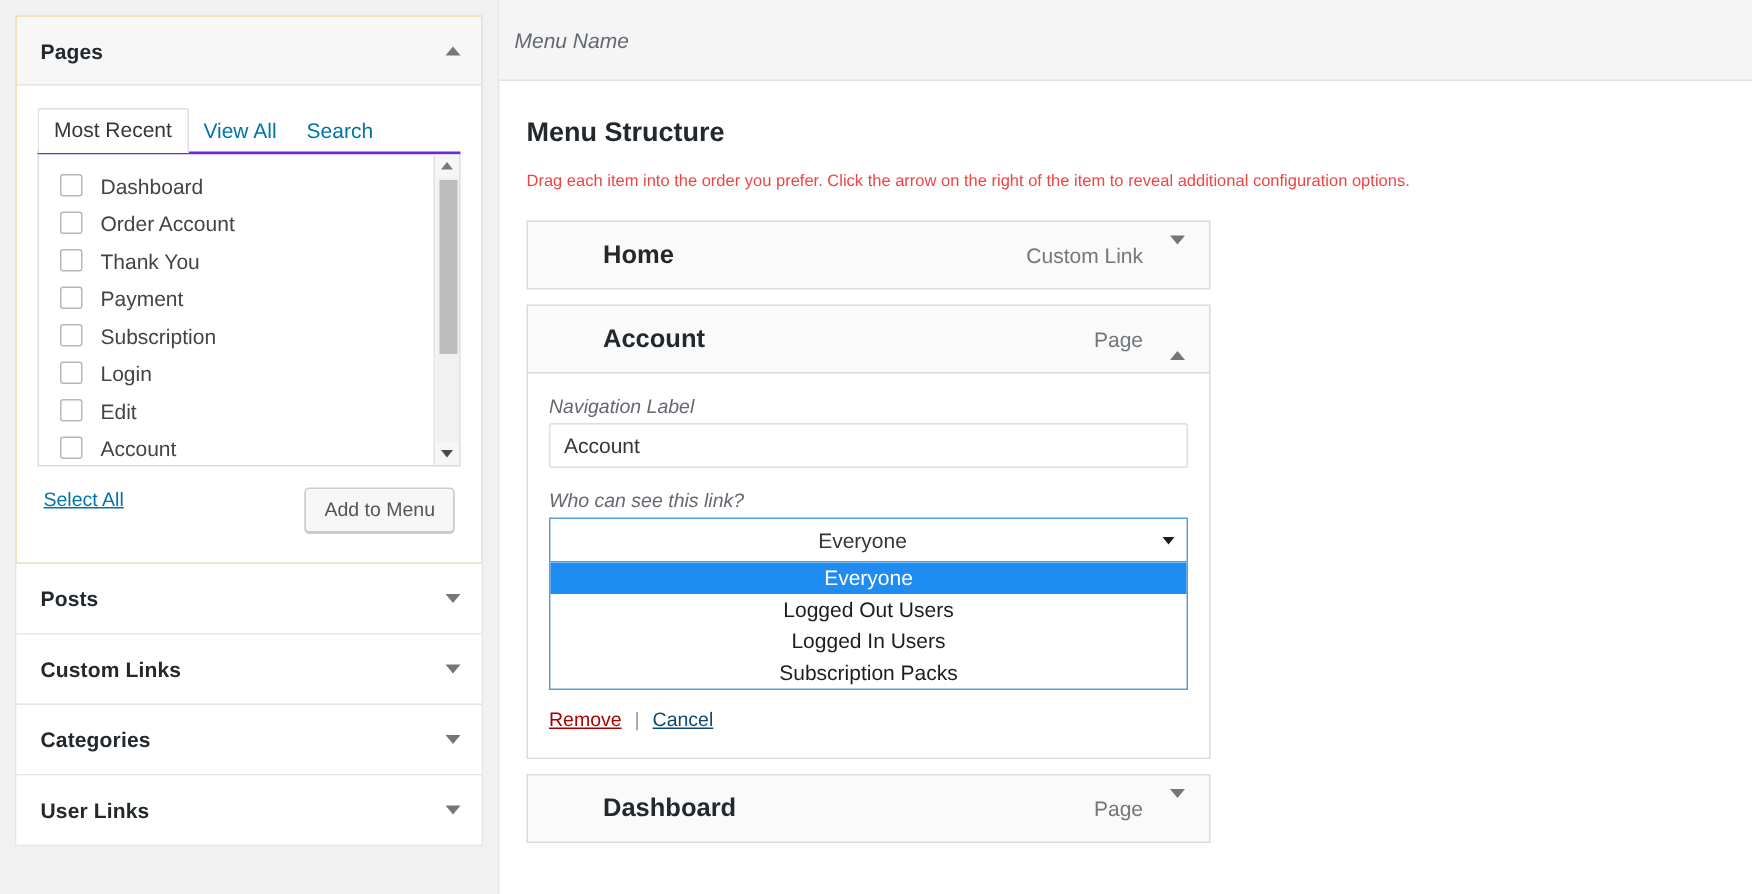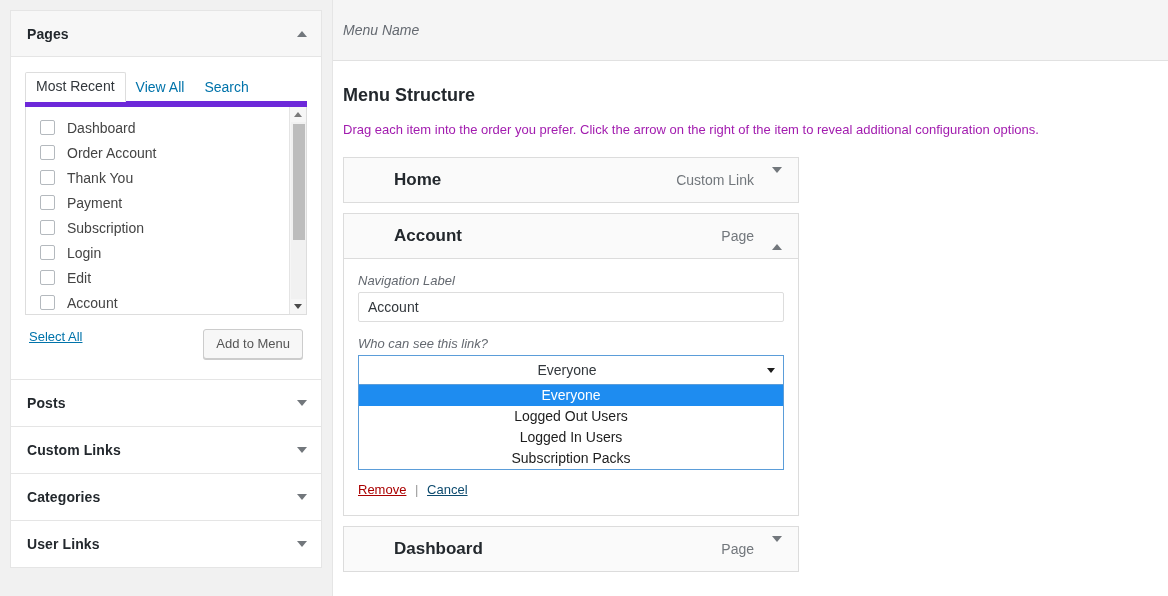--- a/index.html
+++ b/index.html
@@ -71,21 +71,21 @@
 
   .panel-body {
     padding: 16px 14px 14px 14px;
     background: #fff;
   }
 
   
   .tabs {
     display: flex;
     align-items: flex-end;
-    border-bottom: 6px solid #6d28d9;
+    border-bottom: 2px solid #6d28d9;
     height: 28px;
     margin-bottom: 0;
   }
   .tab {
     font-size: 14px;
     padding: 4px 10px 6px 10px;
     color: #0073aa;
     cursor: pointer;
     line-height: 18px;
     position: relative;
@@ -203,21 +203,21 @@
     margin-left: 10px;
     height: 596px;
     background: #fff;
     border-left: 1px solid #e5e5e5;
     box-sizing: border-box;
     position: relative;
   }
   .namebar {
     background: #f5f5f5;
     border-bottom: 1px solid #e1e1e1;
-    height: 61px;
+    height: 54px;
     display: flex;
     align-items: center;
     padding-left: 10px;
     box-sizing: border-box;
   }
   .namebar-label {
     font-style: italic;
     color: #646970;
     font-size: 14px;
     margin-right: 18px;
@@ -229,30 +229,30 @@
     height: 32px;
     padding: 0 9px;
     font-size: 15px;
     color: #32373c;
     font-family: "Liberation Sans", sans-serif;
     box-sizing: border-box;
     outline: none;
   }
   #menu-name-input { width: 298px; }
 
-  .main-pad { padding: 18px 20px 0 10px; }
+  .main-pad { padding: 18px 20px 0 18px; }
   .h-structure {
     font-size: 18px;
     font-weight: bold;
     color: #23282d;
     margin: 6px 0 16px 0;
   }
   .instructions {
-    font-size: 13px;
-    color: #a21caf;
+    font-size: 11px;
+    color: #ef4444;
     margin-bottom: 20px;
   }
 
   .menu-items { width: 456px; }
   .menu-row {
     border: 1px solid #dcdcdc;
     background: #fafafa;
     margin-bottom: 10px;
     box-sizing: border-box;
   }

